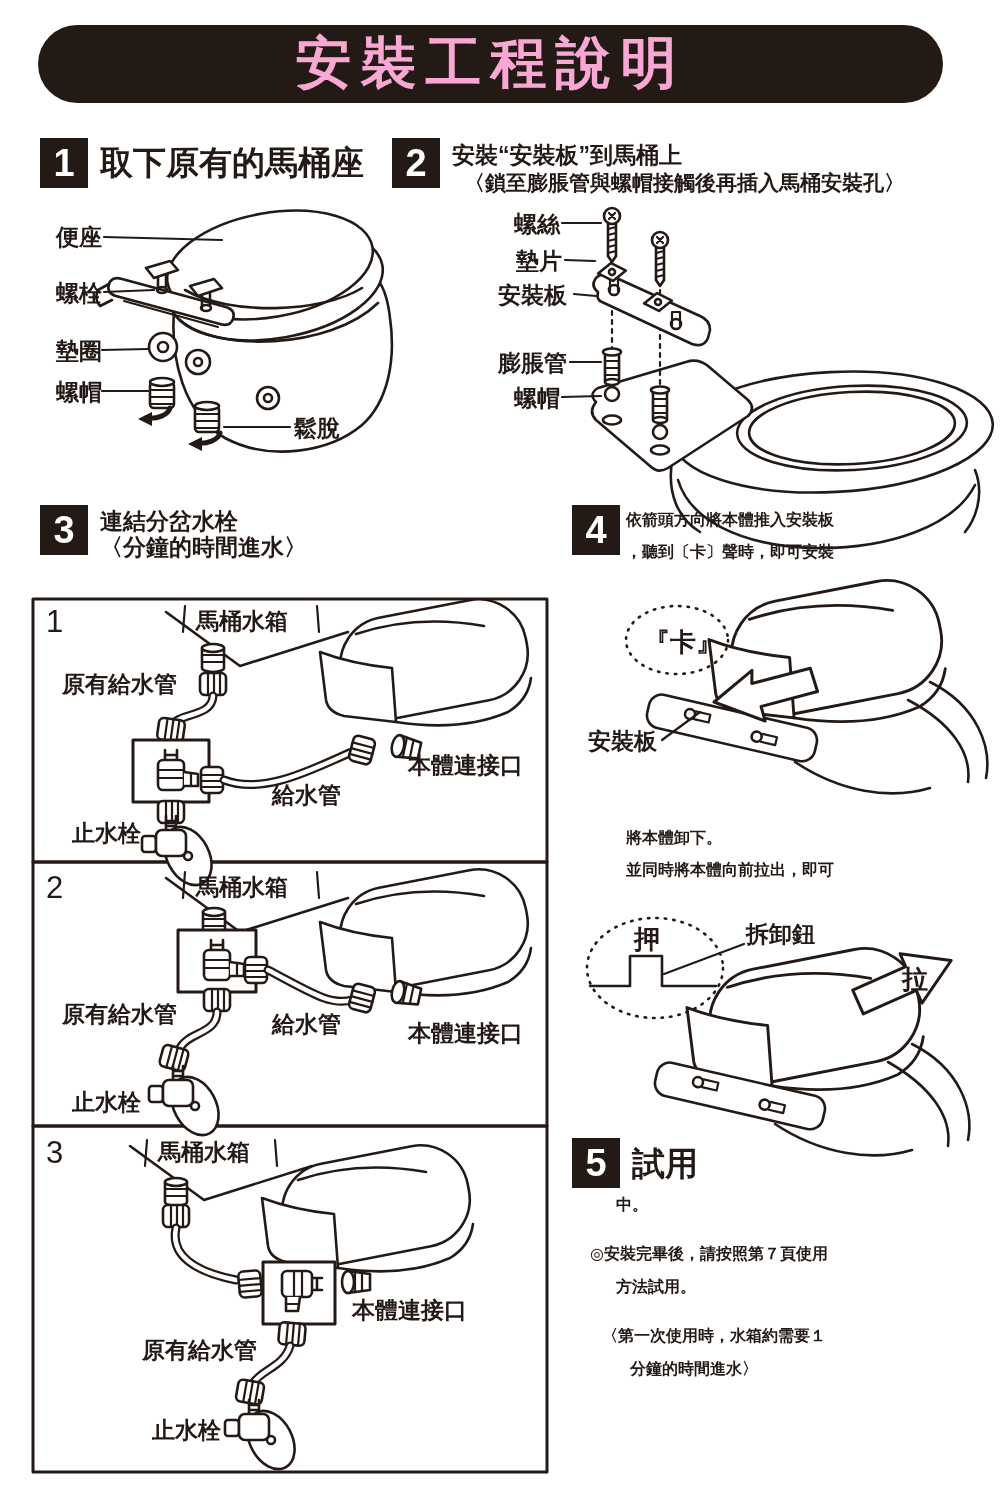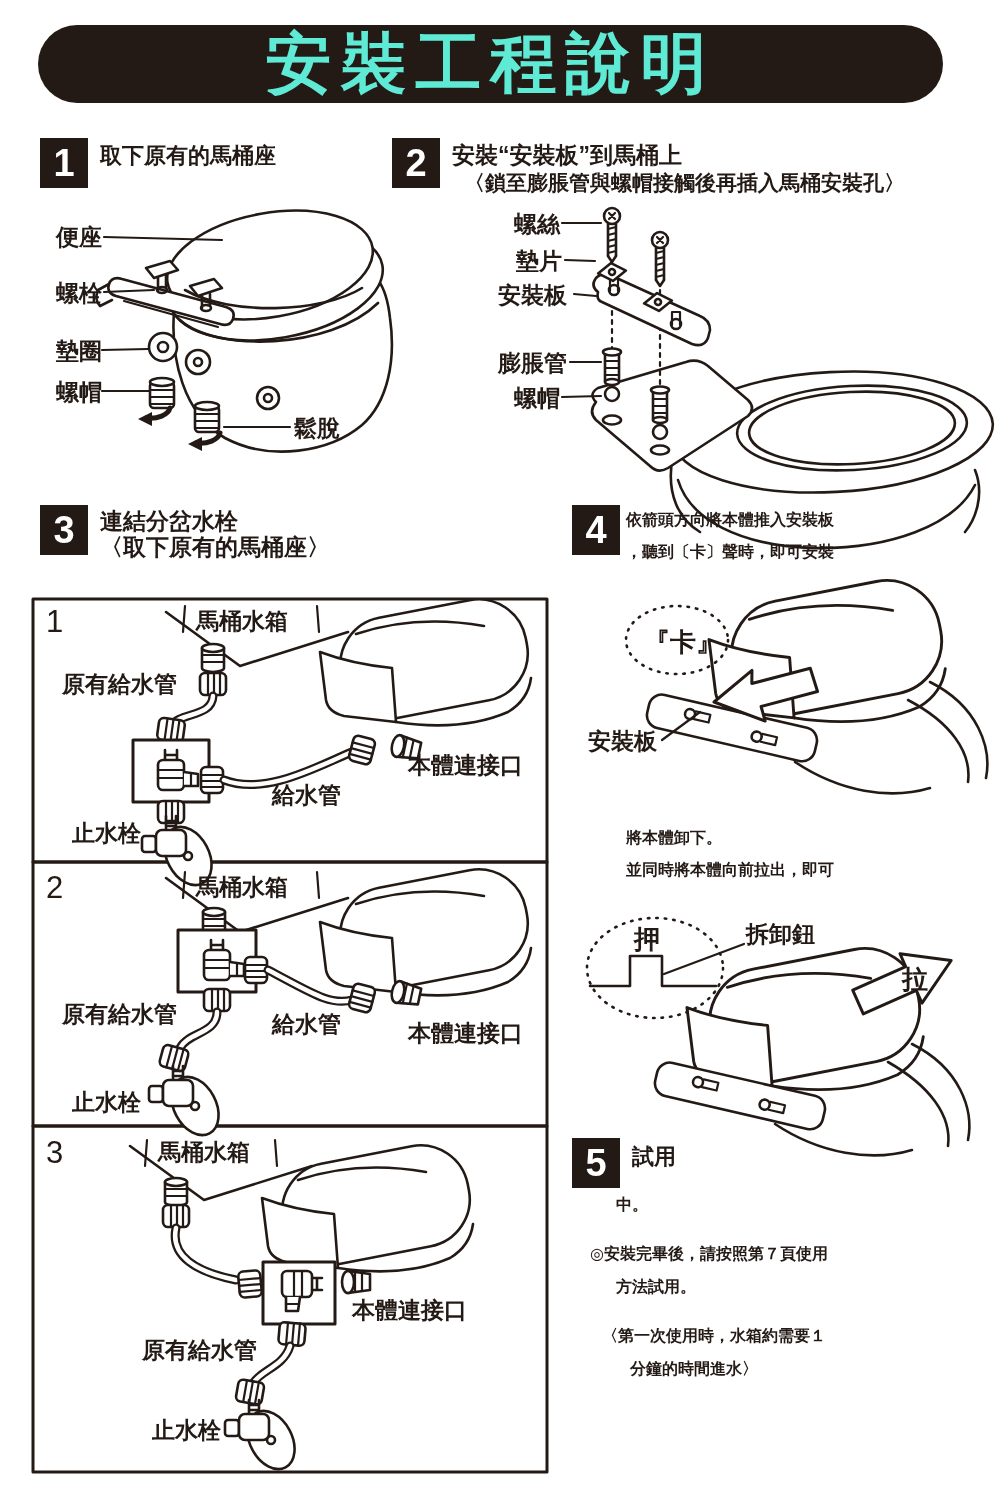--- a/index.html
+++ b/index.html
@@ -11,24 +11,24 @@
   #art .dark{fill:#241a15;stroke:none}
   #art .thin{stroke-width:2.2}
   #art .box{stroke-width:3}
   #art .dash{stroke-dasharray:4 5;stroke-width:2.2}
   #art .dot{stroke-dasharray:1.5 7;stroke-width:2.6}
   #art .hoseO{stroke-width:9}
   #art .hoseI{stroke:#fff;stroke-width:4.5}
   #art .aw{fill:#ffffff;stroke-width:3}
   .banner{position:absolute;left:38px;top:25px;width:905px;height:78px;background:#241a15;
           border-radius:39px;display:flex;align-items:center;justify-content:center;z-index:2}
-  .banner span{color:#5eead4;font-size:66px;font-weight:700;letter-spacing:9px}
+  .banner span{color:#f9a8d4;font-size:56px;font-weight:700;letter-spacing:9px}
   .stepnum{position:absolute;width:48px;height:50px;background:#241a15;color:#fff;z-index:3;
            font-size:38px;font-weight:700;display:flex;align-items:center;justify-content:center}
-  .t24{position:absolute;font-size:22px;font-weight:600;white-space:nowrap;z-index:3}
+  .t24{position:absolute;font-size:33px;font-weight:600;white-space:nowrap;z-index:3}
   .t23{position:absolute;font-size:23px;font-weight:600;white-space:nowrap;z-index:3}
   .t21{position:absolute;font-size:21px;font-weight:600;white-space:nowrap;z-index:3}
   .lbl{position:absolute;font-size:23px;font-weight:600;white-space:nowrap;z-index:3}
   .big{font-size:26px}
   .lines{position:absolute;font-size:16px;font-weight:600;line-height:32px;white-space:nowrap;z-index:3}
   .in1{margin-left:26px}.in05{margin-left:12px}.in15{margin-left:40px}.g6{margin-top:16px}
   .optnum{position:absolute;font-size:31px;font-weight:400;z-index:3}
 </style>
 </head>
 <body>
@@ -261,21 +261,21 @@
 <div class="t23" style="left:452px;top:140px">安裝“安裝板”到馬桶上</div>
 <div class="t21" style="left:464px;top:169px">〈鎖至膨脹管與螺帽接觸後再插入馬桶安裝孔〉</div>
 <div class="lbl" style="left:514px;top:209px">螺絲</div>
 <div class="lbl" style="left:516px;top:246px">墊片</div>
 <div class="lbl" style="left:498px;top:280px">安裝板</div>
 <div class="lbl" style="left:498px;top:348px">膨脹管</div>
 <div class="lbl" style="left:514px;top:383px">螺帽</div>
 
 <div class="stepnum" style="left:40px;top:505px">3</div>
 <div class="t23" style="left:100px;top:506px">連結分岔水栓</div>
-<div class="t23" style="left:100px;top:532px">〈取下原有的馬桶座〉</div>
+<div class="t23" style="left:100px;top:532px">〈分鐘的時間進水〉</div>
 
 <div class="optnum" style="left:46px;top:604px">1</div>
 <div class="lbl" style="left:196px;top:606px">馬桶水箱</div>
 <div class="lbl" style="left:62px;top:669px">原有給水管</div>
 <div class="lbl" style="left:272px;top:780px">給水管</div>
 <div class="lbl" style="left:408px;top:750px">本體連接口</div>
 <div class="lbl" style="left:72px;top:818px">止水栓</div>
 
 <div class="optnum" style="left:46px;top:870px">2</div>
 <div class="lbl" style="left:196px;top:872px">馬桶水箱</div>

